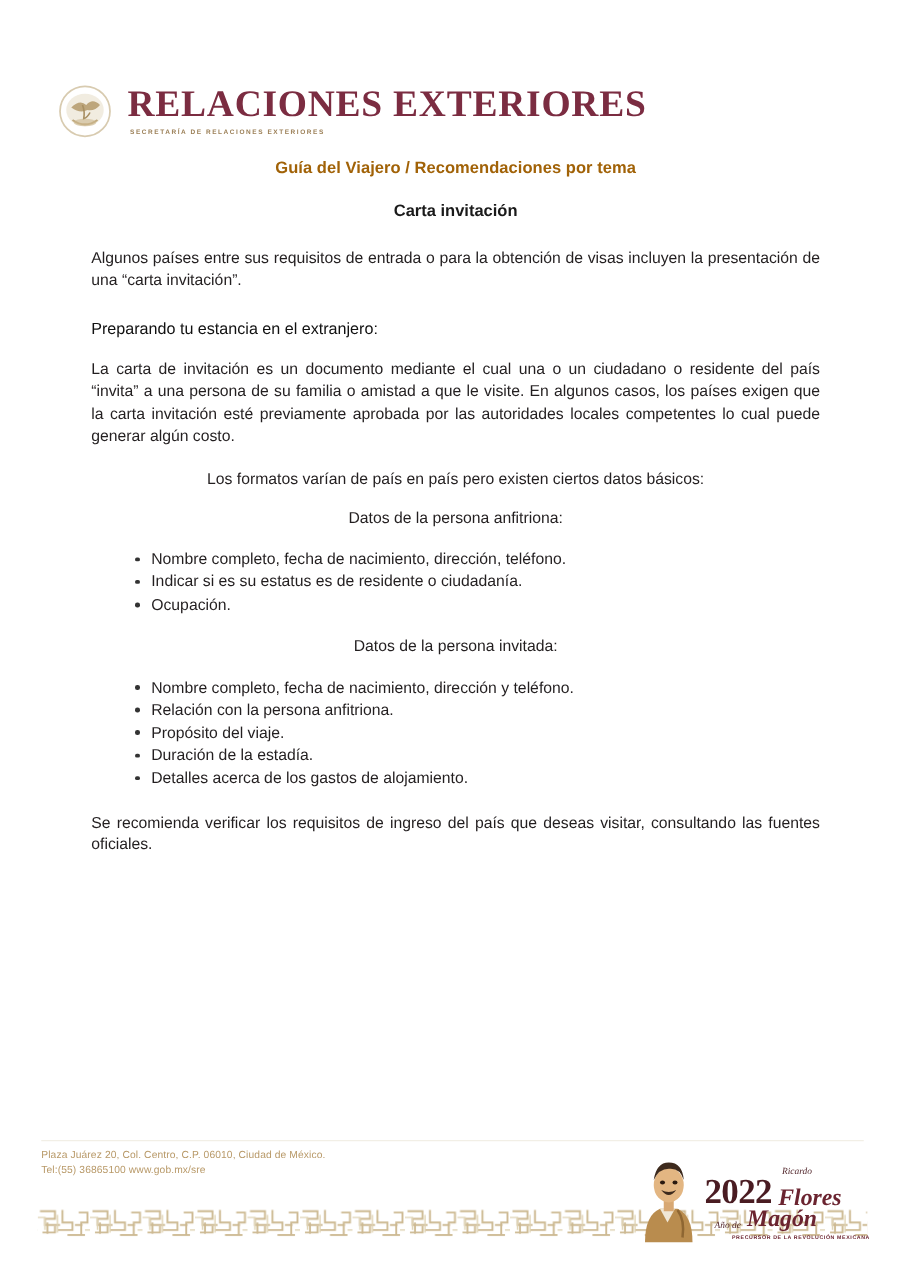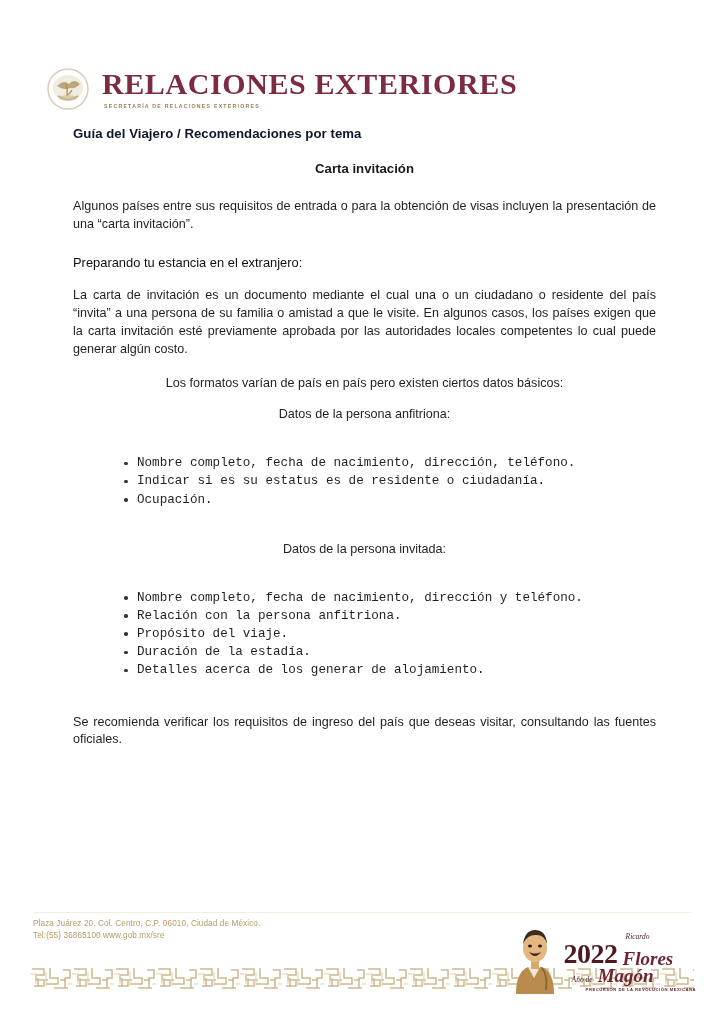--- a/index.html
+++ b/index.html
@@ -37,24 +37,24 @@
     font-weight:700;
   }
 
   
   .doc {
     position:absolute;
     left:73px; top:126px;
     width:583px;
   }
   .doc-title {
-    text-align:left;
+    text-align:center;
     font-weight:700;
     font-size:13.2px;
-    color:#0f172a;
+    color:#a16207;
     letter-spacing:0.05px;
   }
   .doc-subtitle {
     text-align:center;
     font-weight:700;
     font-size:13.2px;
     color:#1a1a1a;
     margin-top:20px;
   }
 
@@ -73,21 +73,21 @@
   }
 
   .gap-22 { height:22px; }
   .gap-20 { height:20px; }
   .gap-18 { height:18px; }
   .gap-16 { height:16px; }
   .gap-14 { height:14px; }
 
   ul.blist {
     list-style:none;
-    margin:16px; padding:0;font-family:Liberation Mono, monospace;
+    margin:0; padding:0;
   }
   ul.blist li {
     position:relative;
     padding-left:48px;
     font-size:12.6px;
     line-height:18.2px;
     color:#231f20;
   }
   ul.blist li::before {
     content:"";
@@ -221,21 +221,21 @@
 
   <div class="gap-16"></div>
   <p class="body left"> Datos de la persona invitada:</p>
 
   <div class="gap-14"></div>
   <ul class="blist">
     <li>Nombre completo, fecha de nacimiento, dirección y teléfono.</li>
     <li>Relación con la persona anfitriona.</li>
     <li>Propósito del viaje.</li>
     <li>Duración de la estadía.</li>
-    <li>Detalles acerca de los generar de alojamiento.</li>
+    <li>Detalles acerca de los gastos de alojamiento.</li>
   </ul>
 
   <div class="gap-18"></div>
   <p class="body">Se recomienda verificar los requisitos de ingreso del país que deseas visitar, consultando las fuentes oficiales.</p>
 
   <div class="gap-16"></div>
 
 </div>
 
 <div class="footer">

